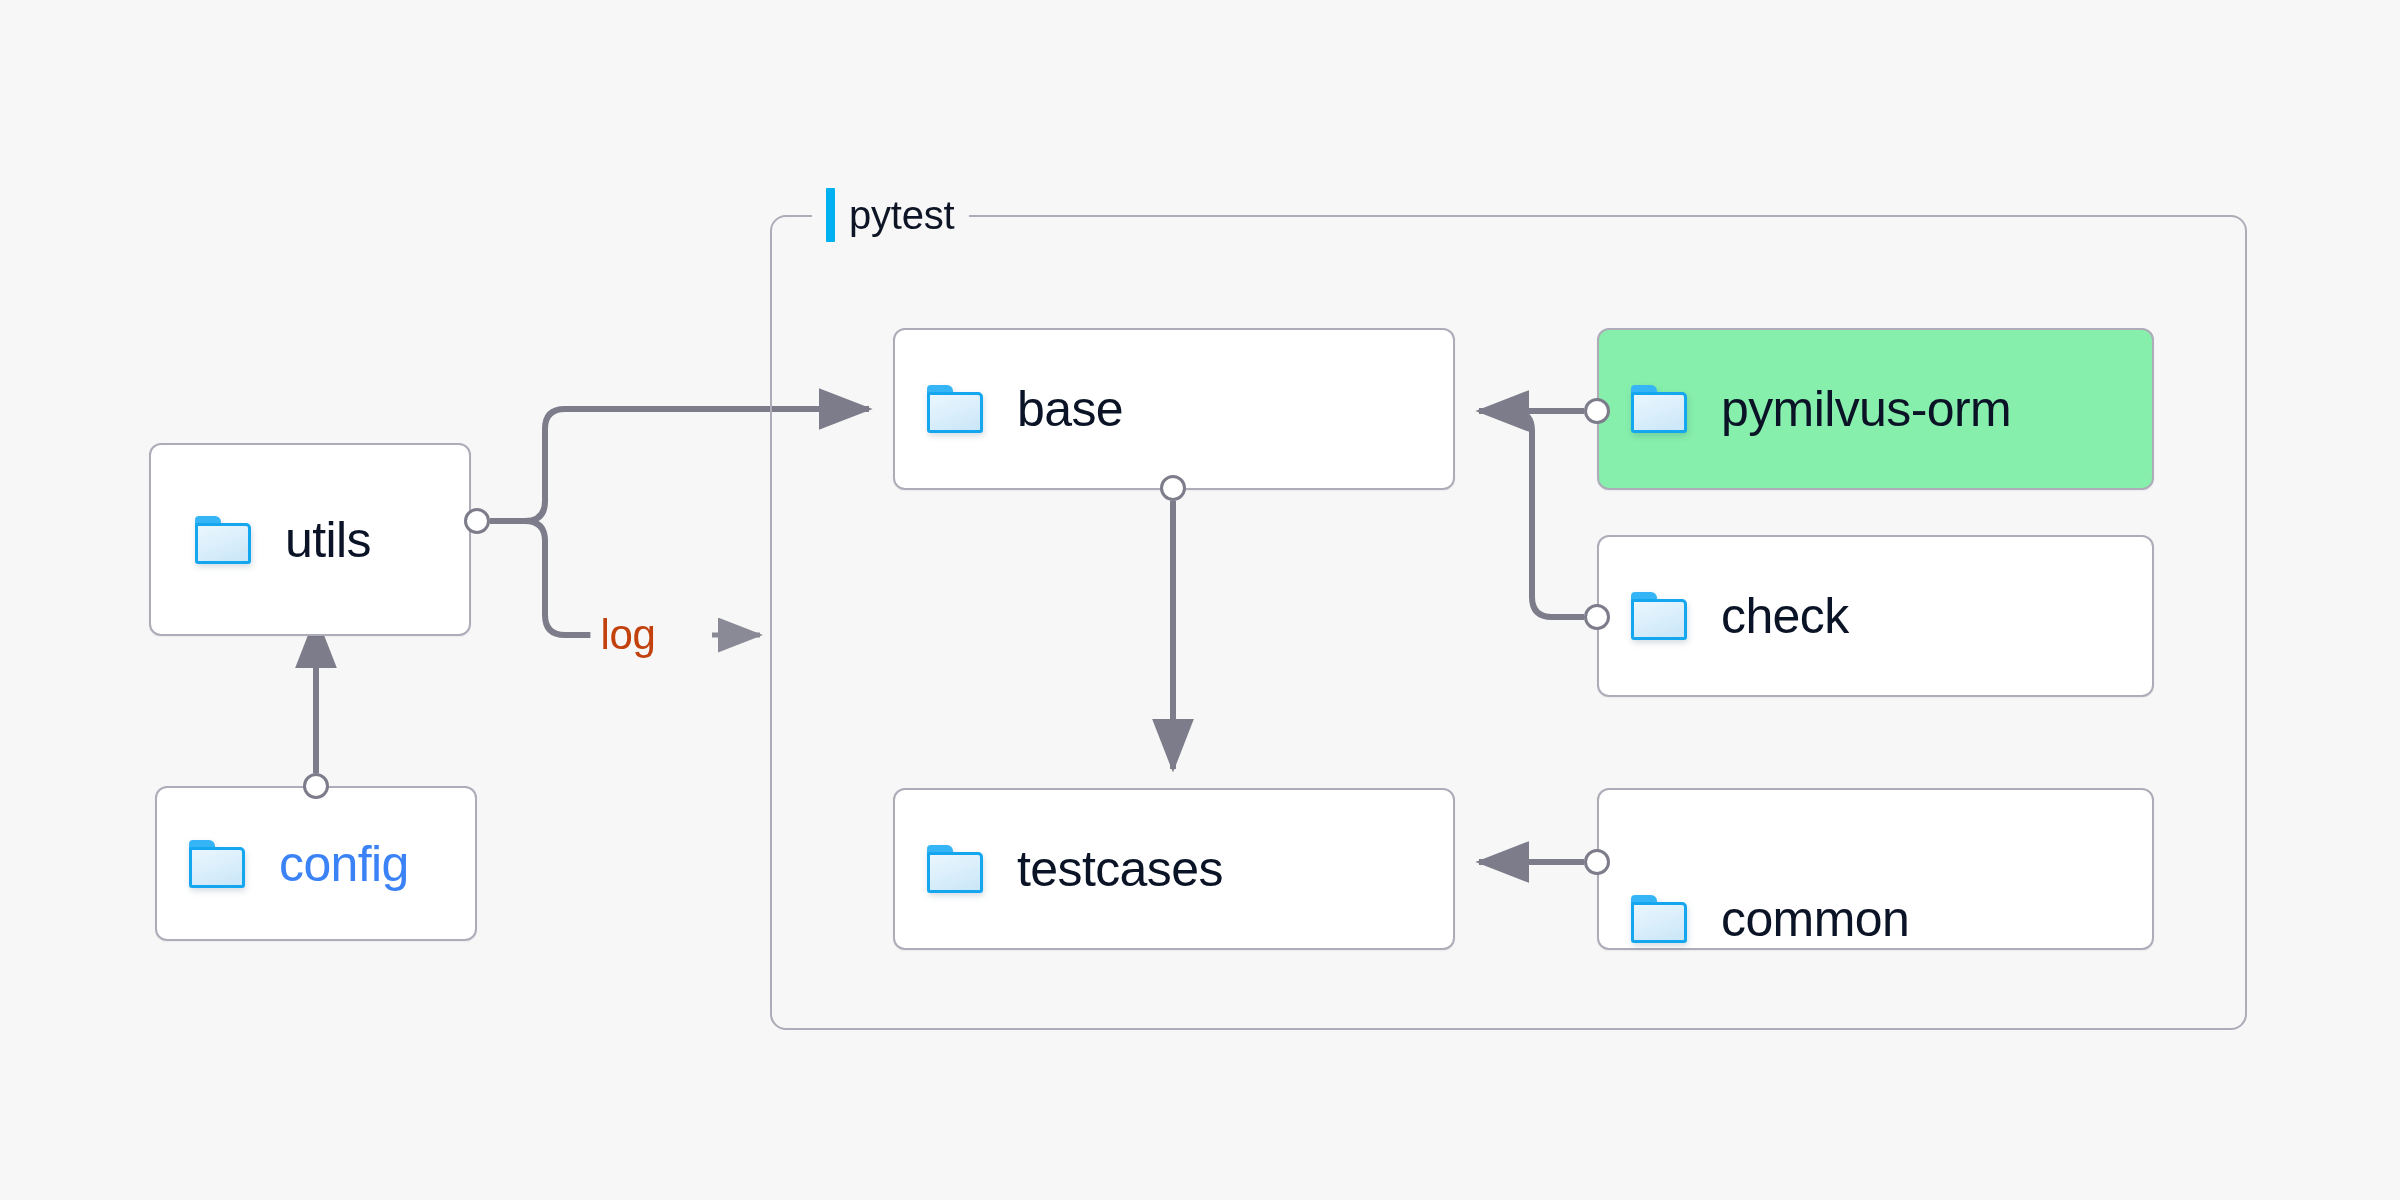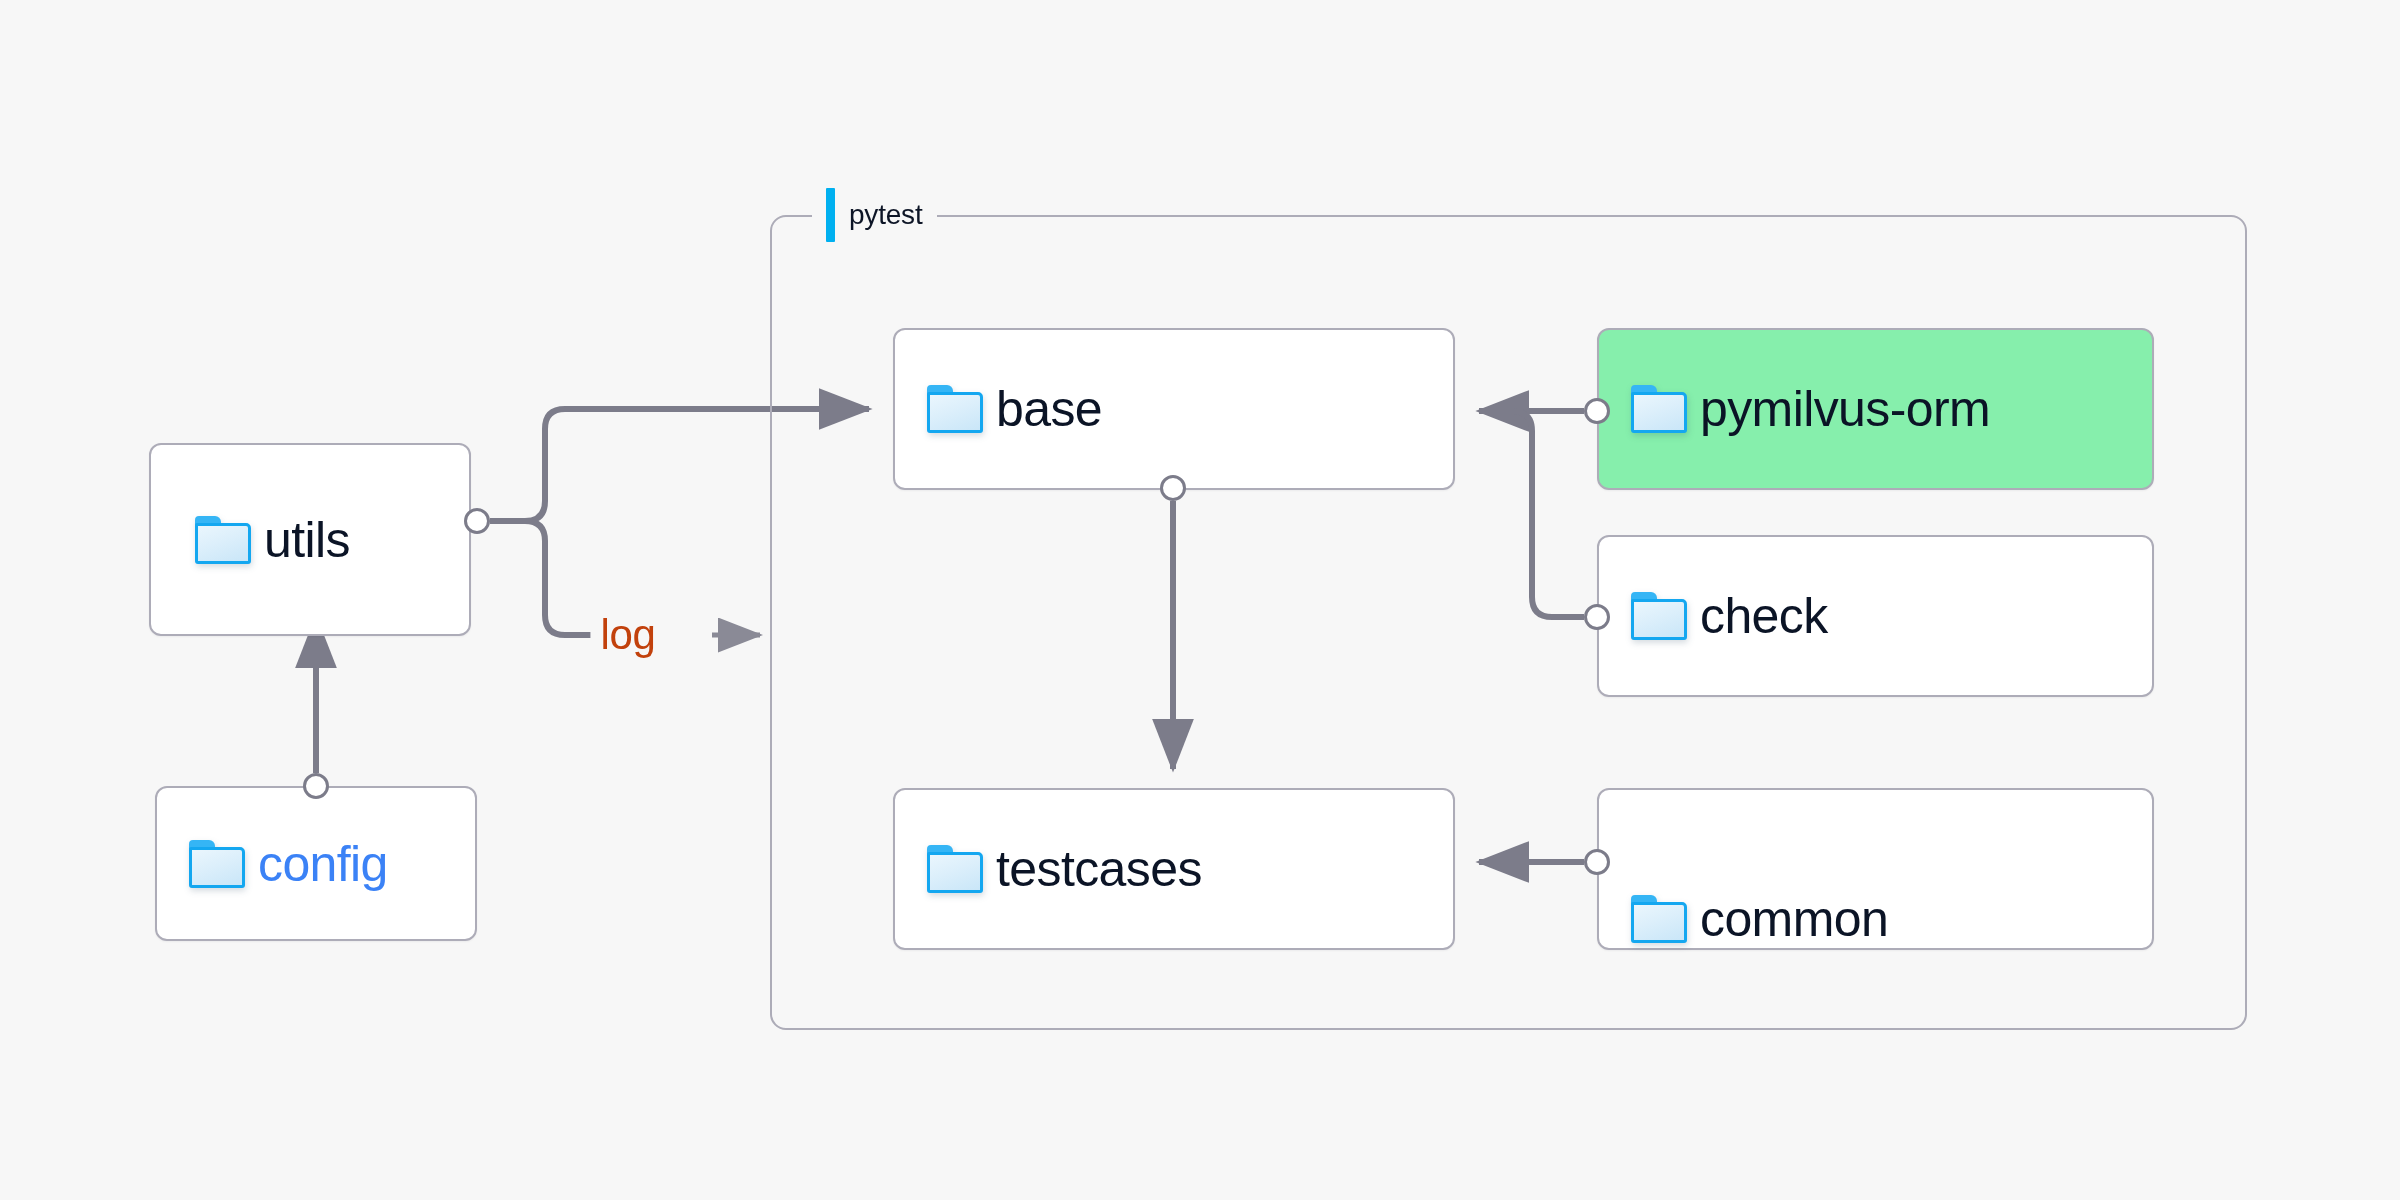--- a/index.html
+++ b/index.html
@@ -46,41 +46,41 @@
     line-height: 54px;
   }
   .group-label-bar {
     width: 9px;
     height: 54px;
     background: #00b0f0;
     border-radius: 1px;
     flex: 0 0 auto;
   }
   .group-label-text {
-    font-size: 28px;
+    font-size: 40px;
     color: #0d1526;
     white-space: nowrap;
     letter-spacing: -0.2px;
   }
 
   
   .node {
     position: absolute;
     box-sizing: border-box;
     background: #ffffff;
     border: 2px solid #adacb8;
     border-radius: 12px;
     display: flex;
     align-items: center;
     box-shadow: 0 1px 2px rgba(20,20,40,0.05);
   }
   .node-inner {
     display: flex;
     align-items: center;
-    gap: 13px;
+    gap: 34px;
     padding-left: 32px;
   }
   .node-label {
     font-size: 50px;
     color: #0b1426;
     white-space: nowrap;
     letter-spacing: -0.6px;
   }
 
   

